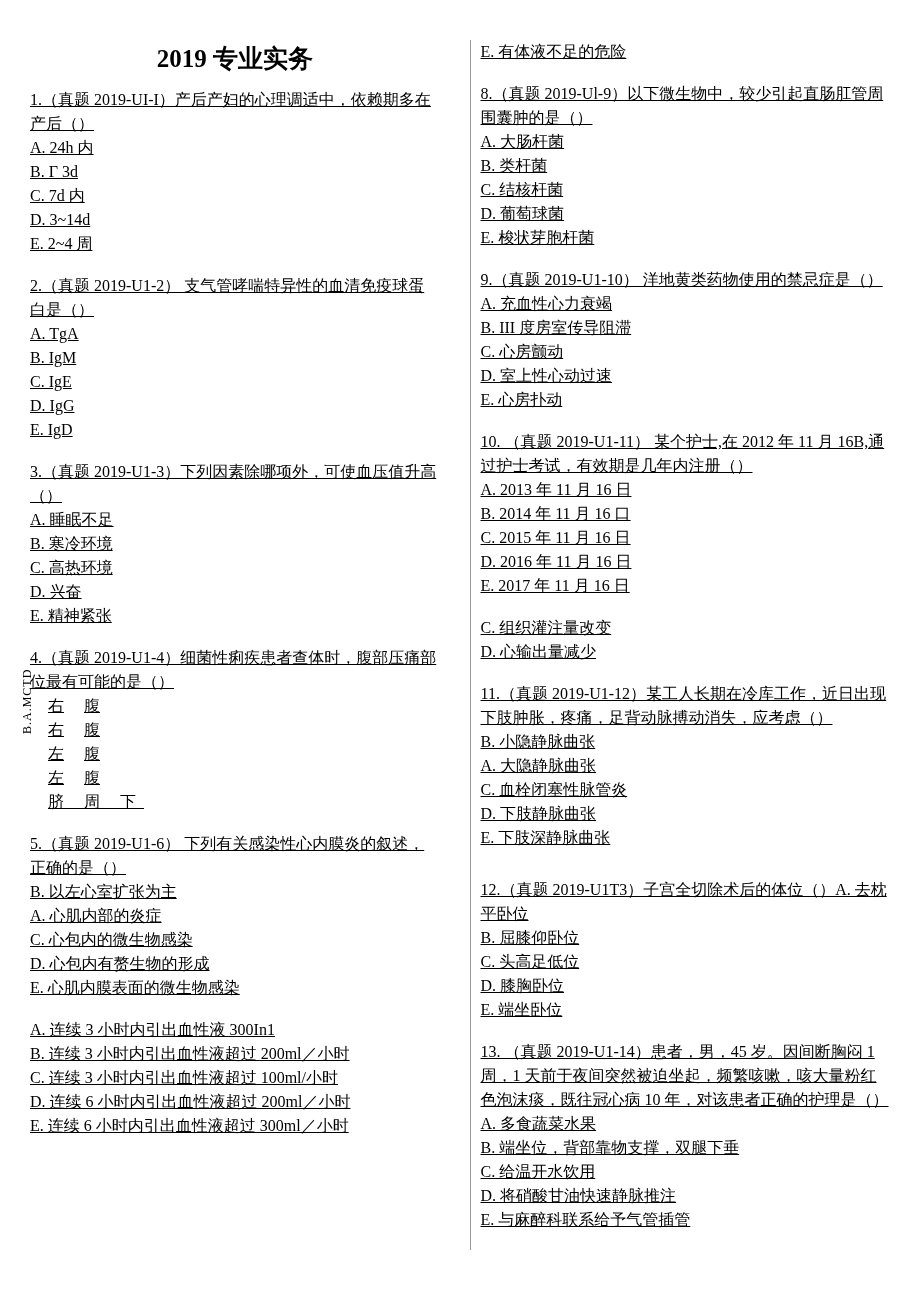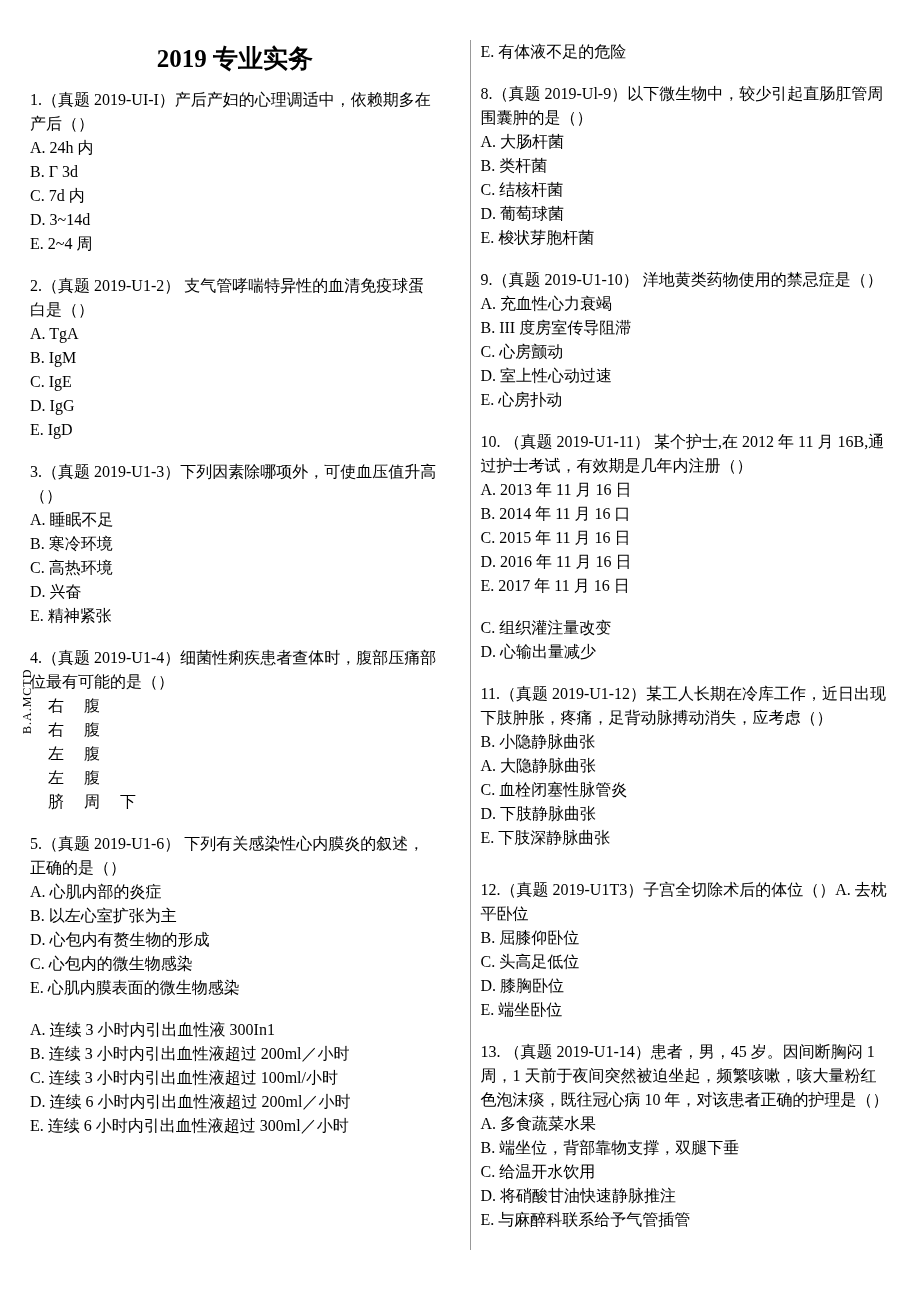--- a/index.html
+++ b/index.html
@@ -32,20 +32,21 @@
     }
     .col-left {
       padding-right: 10px;
     }
     .col-right {
       padding-left: 10px;
       border-left: 1px solid #999;
     }
     .question {
       margin-bottom: 18px;
+      text-decoration: underline;
     }
     .question .stem {
       display: block;
     }
     .question .option {
       display: block;
     }
     .q4-options {
       position: relative;
       padding-left: 18px;
@@ -125,24 +126,24 @@
         <div class="q4-line">
             <span>左</span>
             <span>腹</span>
           </div>
       </div>
       <span class="option" style="padding-left:18px;letter-spacing:8px;">脐 周 下</span>
     </div>
 
     <div class="question">
       <span class="stem">5.（真题 2019-U1-6）  下列有关感染性心内膜炎的叙述，正确的是（）</span>
+      <span class="option">B. 以左心室扩张为主</span>
       <span class="option">A. 心肌内部的炎症</span>
-      <span class="option">B. 以左心室扩张为主</span>
+      <span class="option">C. 心包内的微生物感染</span>
       <span class="option">D. 心包内有赘生物的形成</span>
-      <span class="option">C. 心包内的微生物感染</span>
       <span class="option">E. 心肌内膜表面的微生物感染</span>
     </div>
 
     <div class="question">
       <span class="option">A. 连续 3 小时内引出血性液 300In1</span>
       <span class="option">B. 连续 3 小时内引出血性液超过 200ml／小时</span>
       <span class="option">C. 连续 3 小时内引出血性液超过 100ml/小时</span>
       <span class="option">D. 连续 6 小时内引出血性液超过 200ml／小时</span>
       <span class="option">E. 连续 6 小时内引出血性液超过 300ml／小时</span>
     </div>

